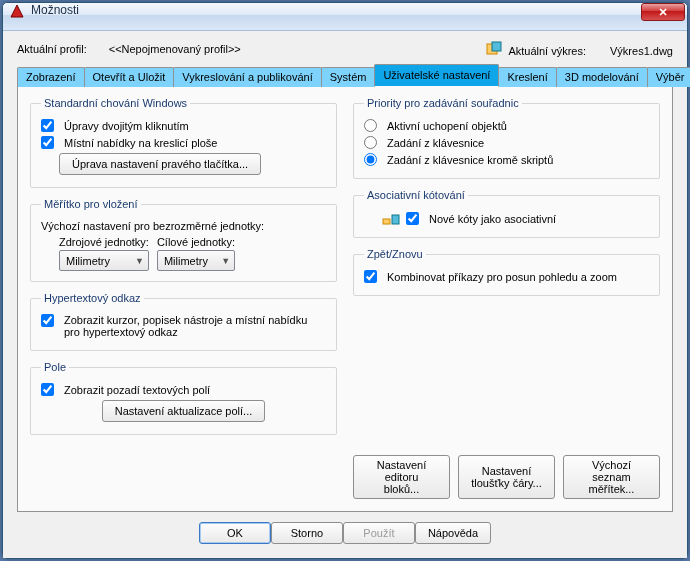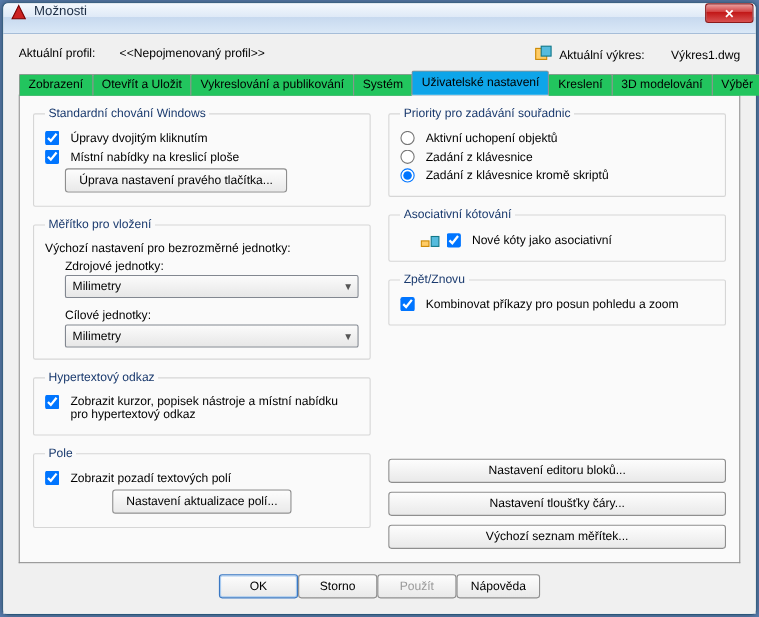--- a/index.html
+++ b/index.html
@@ -9,36 +9,36 @@
 .app-icon{width:16px;height:16px;margin-right:6px;display:flex;align-items:center;justify-content:center}
 .title{flex:1;color:#1d2e45;font-size:12px}
 .close-btn{width:44px;height:18px;background:linear-gradient(#e9a0a0,#d23a3a 45%,#c21818 46%,#d85050);border:1px solid #8a1a1a;border-radius:3px;color:#fff;display:flex;align-items:center;justify-content:center;font-weight:bold;font-size:12px;cursor:pointer}
 .content{flex:1;background:#f0f0f0;padding:8px 14px 10px;display:flex;flex-direction:column}
 .profile-row{display:flex;align-items:center;padding:2px 0 6px}
 .profile-row .lbl{margin-right:22px}
 .profile-row .val{margin-right:auto}
 .vk{display:flex;align-items:flex-end;gap:6px;margin-left:59px}
 .vk-icon{width:16px;height:16px;display:inline-block}
 .tabs{display:flex;align-items:flex-end;border-bottom:1px solid #929292;position:relative}
-.tab{padding:3px 8px 4px;border:1px solid #929292;border-bottom:none;background:#22c55e;margin-right:-1px;border-radius:2px 2px 0 0;cursor:pointer;white-space:nowrap;position:relative;top:1px}
+.tab{padding:3px 8px 4px;border:1px solid #929292;border-bottom:none;background:#7dd3fc;margin-right:-1px;border-radius:2px 2px 0 0;cursor:pointer;white-space:nowrap;position:relative;top:1px}
 .tab.active{background:#0ea5e9;border-bottom:1px solid #fafafa;z-index:2;padding-top:4px;padding-bottom:5px;top:1px}
 .tab-panel{flex:1;background:#fafafa;border:1px solid #929292;border-top:none;padding:10px 12px 12px;display:flex;gap:16px}
 .col{flex:1;display:flex;flex-direction:column;gap:10px}
 fieldset{border:1px solid #d6d6d6;border-radius:2px;padding:8px 10px 10px}
 legend{padding:0 3px;color:#1a3a6e}
 .row{display:flex;align-items:flex-end;gap:6px;padding:2px 0}
 .ind{margin-left:18px}
 input[type=checkbox],input[type=radio]{margin-right:4px}
 .btn{background:linear-gradient(#fdfdfd,#e9e9e9);border:1px solid #8e8e8e;border-radius:3px;padding:3px 12px;cursor:pointer;min-height:22px;display:inline-flex;align-items:center;justify-content:center}
 .btn.wide{width:100%;justify-content:center}
 .btn.u{}
 .select{display:flex;align-items:center;border:1px solid #828790;border-radius:2px;background:linear-gradient(#fbfbfb,#e7e7e7);height:21px;padding:0 4px 0 6px;cursor:pointer}
 .select .arrow{margin-left:auto;font-size:9px;color:#555}
 .dim-icon{width:18px;height:14px;display:inline-block}
-.stack{display:flex;flex-direction:column;gap:8px}
+.stack{display:flex;gap:8px}
 .footer{display:flex;justify-content:center;gap:0;padding:10px 0 4px}
 .footer .btn{min-width:72px}
 .footer .btn.primary{border-color:#3a78c3;box-shadow:0 0 0 1px #a7caf0 inset}
 .footer .btn.disabled{color:#9a9a9a}
 label{cursor:default}
 </style>
 </head>
 <body>
 
 <div class="window">

